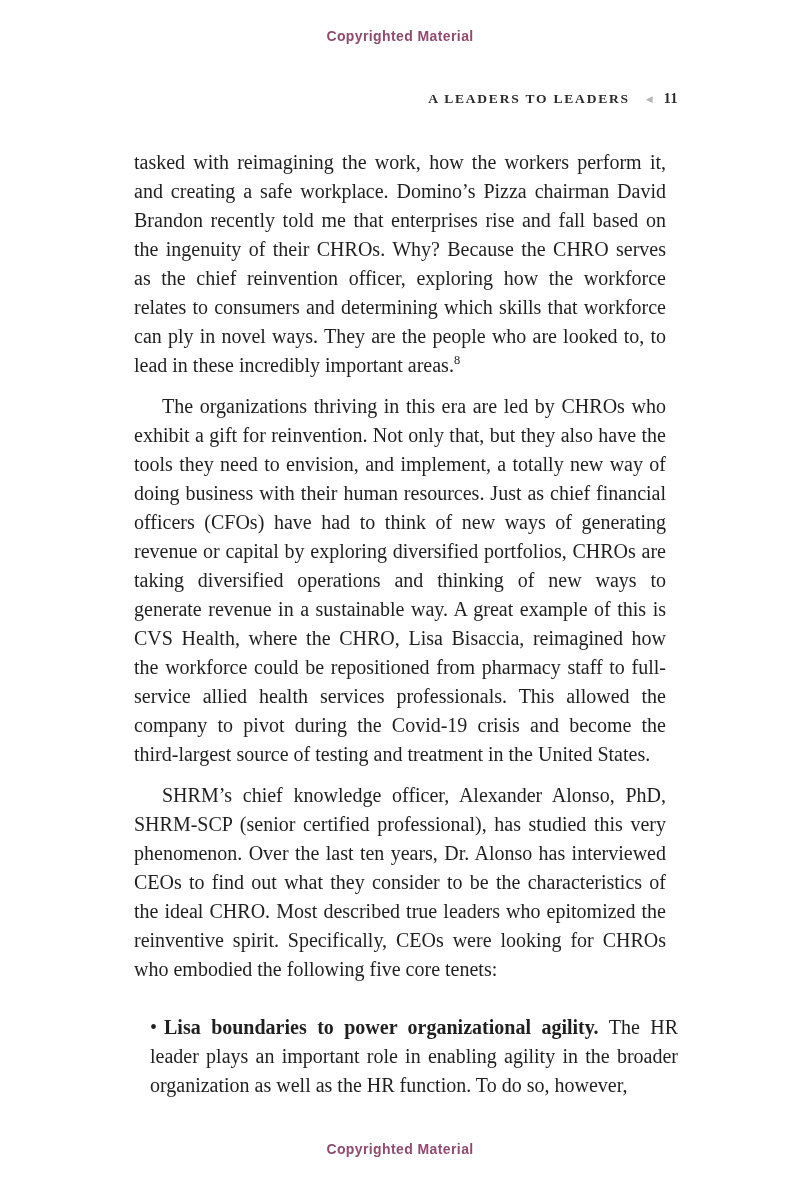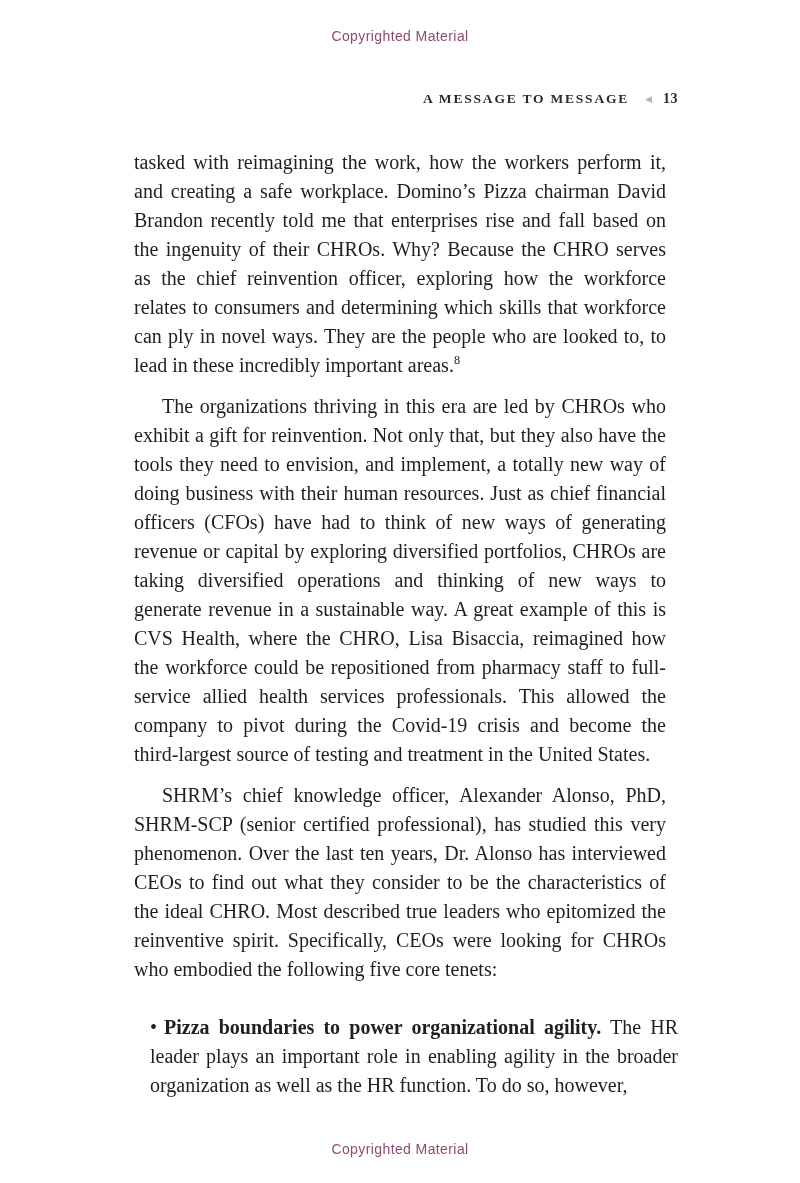--- a/index.html
+++ b/index.html
@@ -18,20 +18,21 @@
   }
   .notice {
     position: absolute;
     left: 0;
     width: 100%;
     text-align: center;
     font-family: "Liberation Sans", sans-serif;
     font-size: 14px;
     letter-spacing: 0.4px;
     color: var(--notice, #8e4a6f);
+    font-weight: bold;
   }
   .notice.top { top: 28px; }
   .notice.bottom { top: 1141px; }
   .running-header {
     position: absolute;
     top: 89px;
     left: 122px;
     width: 556px;
     text-align: right;
     font-family: "Liberation Serif", serif;
@@ -76,30 +77,30 @@
   .bullet b { font-weight: 700; }
 </style>
 </head>
 <body>
 
 <div class="page">
 
   <div class="notice top">Copyrighted Material</div>
 
   <div class="running-header">
-    <span class="header-title">A MESSAGE TO MESSAGE</span><span class="header-marker">◀</span><span class="header-page">13</span>
+    <span class="header-title">A LEADERS TO LEADERS</span><span class="header-marker">◀</span><span class="header-page">11</span>
   </div>
 
   <div class="body-text">
 
     <p class="para"><span>tasked with reimagining the work, how the workers perform it, and creating a safe workplace. Domino’s Pizza chairman David Brandon recently told me that enterprises rise and fall based on the ingenuity of their CHROs. Why? Because the CHRO serves as the chief reinvention officer, exploring how the workforce relates to consumers and determining which skills that workforce can ply in novel ways. They are the people who are looked to, to lead in these incredibly important areas.</span><sup class="fn">8</sup></p>
 
     <p class="para indent"><span>The organizations thriving in this era are led by CHROs who exhibit a gift for reinvention. Not only that, but they also have the tools they need to envision, and implement, a totally new way of doing business with their human resources. Just as chief financial officers (CFOs) have had to think of new ways of generating revenue or capital by exploring diversified portfolios, CHROs are taking diversified operations and thinking of new ways to generate revenue in a sustainable way. A great example of this is CVS Health, where the CHRO, Lisa Bisaccia, reimagined how the workforce could be repositioned from pharmacy staff to full-service allied health services professionals. This allowed the company to pivot during the Covid-19 crisis and become the third-largest source of testing and treatment in the United States.</span></p>
 
     <p class="para indent"><span>SHRM’s chief knowledge officer, Alexander Alonso, PhD, SHRM-SCP (senior certified professional), has studied this very phenomenon. Over the last ten years, Dr. Alonso has interviewed CEOs to find out what they consider to be the characteristics of the ideal CHRO. Most described true leaders who epitomized the reinventive spirit. Specifically, CEOs were looking for CHROs who embodied the following five core tenets:</span></p>
 
-    <p class="bullet"><span class="marker">•</span><b>Pizza boundaries to power organizational agility.</b><span> The HR leader plays an important role in enabling agility in the broader organization as well as the HR function. To do so, however,</span></p>
+    <p class="bullet"><span class="marker">•</span><b>Lisa boundaries to power organizational agility.</b><span> The HR leader plays an important role in enabling agility in the broader organization as well as the HR function. To do so, however,</span></p>
 
   </div>
 
   <div class="notice bottom">Copyrighted Material</div>
 
 </div>
 
 </body></html>

